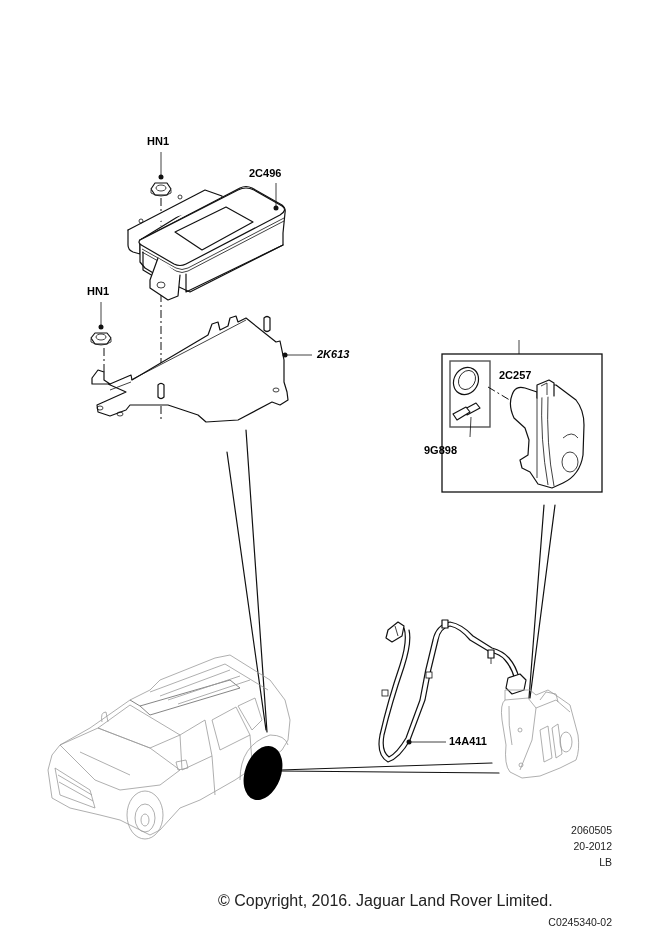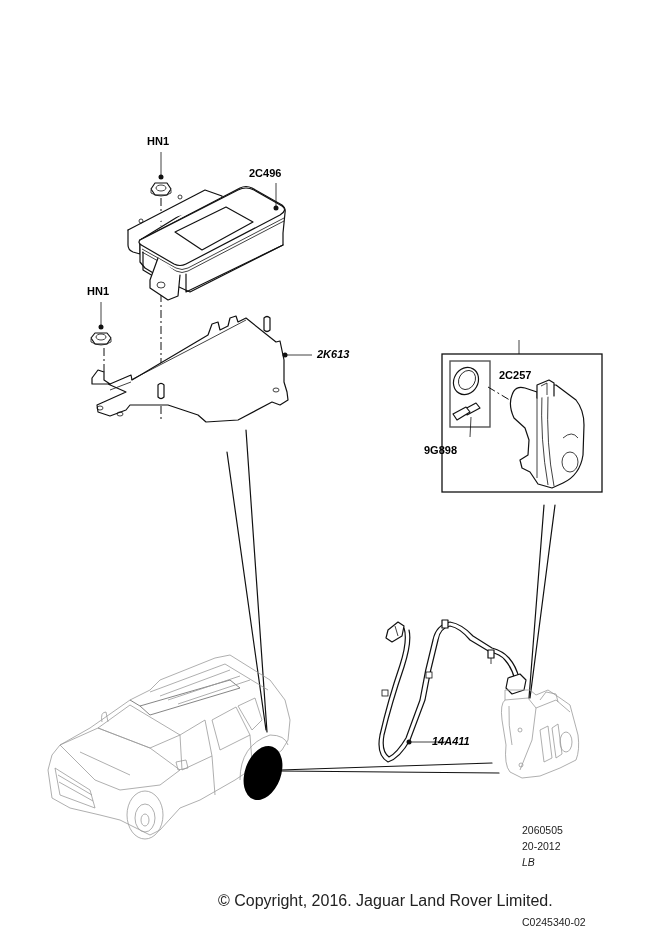--- a/index.html
+++ b/index.html
@@ -1,19 +1,19 @@
 <!DOCTYPE html>
 <html><head>
 <meta charset="utf-8">
 <style>
   html, body { margin: 0; padding: 0; background: #ffffff; }
   body { width: 656px; height: 928px; position: relative; overflow: hidden; font-family: "Liberation Sans", sans-serif; }
   #diagram { position: absolute; left: 0; top: 0; width: 656px; height: 928px; }
   .part-label { position: absolute; font-family: "Liberation Sans", sans-serif; font-weight: bold; font-size: 11px; color: #000000; line-height: 1; white-space: nowrap; }
-  .ref-text { position: absolute; font-family: "Liberation Sans", sans-serif; font-size: 10.5px; color: #222; line-height: 1; text-align: left; width: 90px; }
+  .ref-text { position: absolute; font-family: "Liberation Sans", sans-serif; font-size: 10.5px; color: #222; line-height: 1; text-align: right; width: 90px; }
   .copyright { position: absolute; font-family: "Liberation Sans", sans-serif; font-size: 16px; color: #222; left: 218px; top: 892px; white-space: nowrap; }
   .ln { fill: none; stroke: #111; stroke-width: 1.2; stroke-linejoin: round; stroke-linecap: round; }
   .thin { fill: none; stroke: #111; stroke-width: 0.8; }
   .grey { fill: none; stroke: #9a9a9a; stroke-width: 0.8; stroke-linejoin: round; }
   .greyd { fill: none; stroke: #777; stroke-width: 0.9; stroke-linejoin: round; }
   .dash { fill: none; stroke: #111; stroke-width: 1; stroke-dasharray: 8 3 2 3; }
   .box { fill: none; stroke: #111; stroke-width: 1.3; }
   .inner-box { fill: none; stroke: #555; stroke-width: 1.4; }
   .dot { fill: #111; }
   .wf { fill: #fff; }
@@ -192,20 +192,20 @@
     <path class="grey" d="M240,780 Q240,745 270,735 Q285,735 288,745"></path>
   </g>
 </svg>
 
 <span class="part-label" style="left:147px;top:136px;">HN1</span>
 <span class="part-label" style="left:249px;top:168px;">2C496</span>
 <span class="part-label" style="left:87px;top:286px;">HN1</span>
 <span class="part-label" style="left:317px;top:349px;font-style:italic;">2K613</span>
 <span class="part-label" style="left:499px;top:322px;margin-top:48px;">2C257</span>
 <span class="part-label" style="left:424px;top:445px;">9G898</span>
-<span class="part-label" style="left:432px;top:736px;font-style:italic;">14A411</span>
+<span class="part-label" style="left:449px;top:736px;">14A411</span>
 
 <div class="ref-text" style="left:522px;top:825px;">2060505</div>
 <div class="ref-text" style="left:522px;top:841px;">20-2012</div>
-<div class="ref-text" style="left:522px;top:857px;font-style:italic;">LB</div>
+<div class="ref-text" style="left:522px;top:857px;">LB</div>
 <div class="ref-text" style="left:522px;top:873px;margin-top:44px;">C0245340-02</div>
 
 <div class="copyright">© Copyright, 2016. Jaguar Land Rover Limited.</div>
 
 </body></html>

